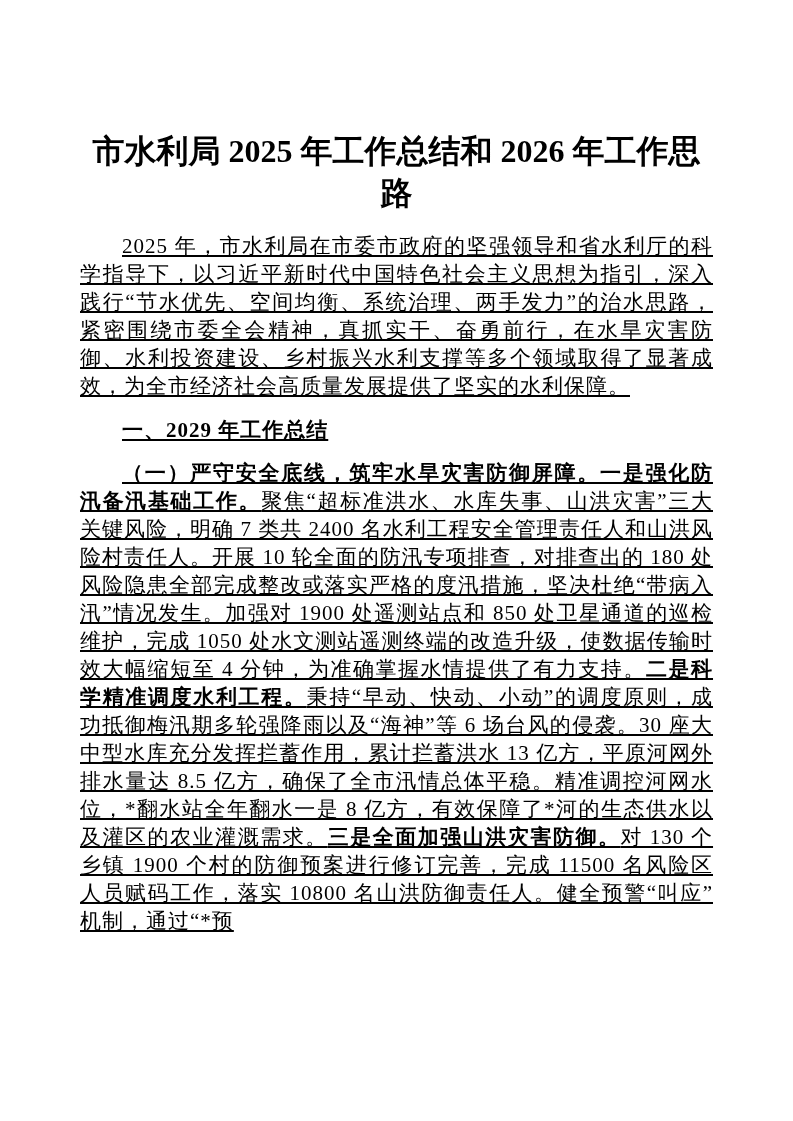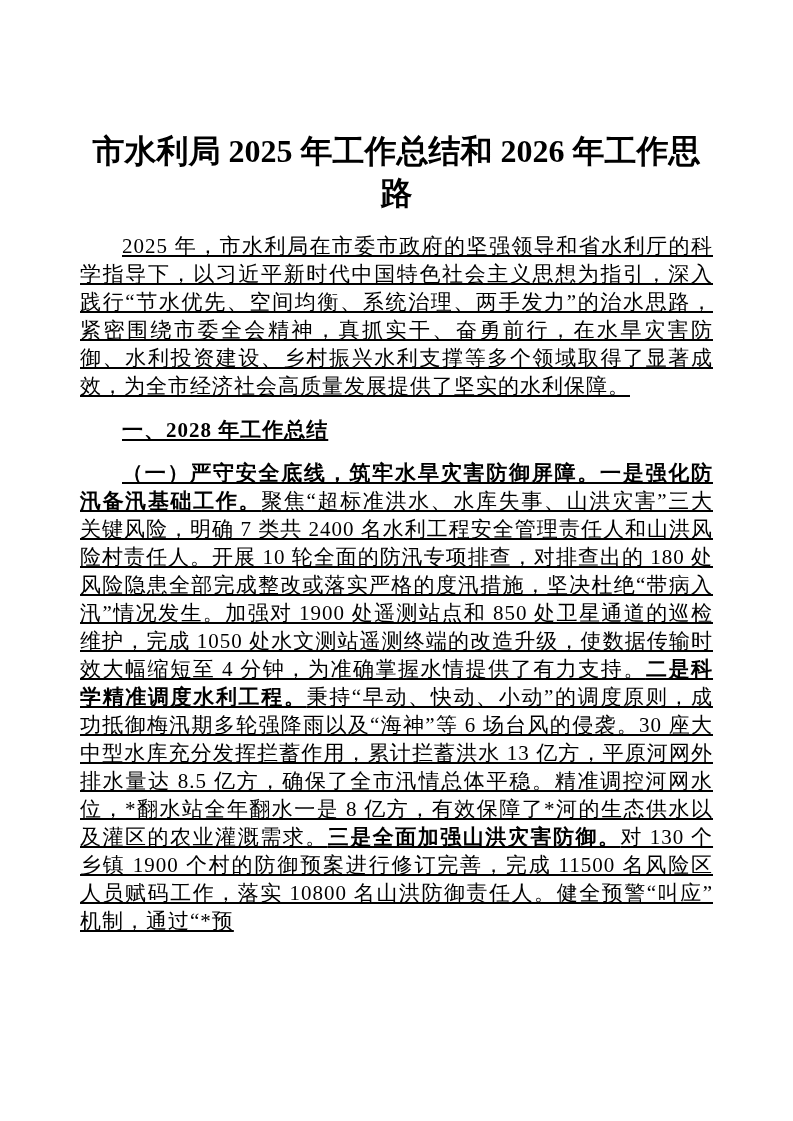--- a/index.html
+++ b/index.html
@@ -57,16 +57,16 @@
 </head>
 <body>
 
 <div class="page">
   <h1 class="doc-title">
     <span class="title-line">市水利局 2025 年工作总结和 2026 年工作思</span>
     <span class="title-line">路</span>
   </h1>
   <div class="doc-body" id="doc-body">
       <p class="para body"><span class="seg-regular">2025 年，市水利局在市委市政府的坚强领导和省水利厅的科学指导下，以习近平新时代中国特色社会主义思想为指引，深入践行“节水优先、空间均衡、系统治理、两手发力”的治水思路，紧密围绕市委全会精神，真抓实干、奋勇前行，在水旱灾害防御、水利投资建设、乡村振兴水利支撑等多个领域取得了显著成效，为全市经济社会高质量发展提供了坚实的水利保障。</span></p>
-      <p class="para heading"><span class="seg-bold">一、2028 年工作总结</span></p>
+      <p class="para heading"><span class="seg-bold">一、2029 年工作总结</span></p>
       <p class="para body"><span class="seg-bold">（一）严守安全底线，筑牢水旱灾害防御屏障。一是强化防汛备汛基础工作。</span><span class="seg-regular">聚焦“超标准洪水、水库失事、山洪灾害”三大关键风险，明确 7 类共 2400 名水利工程安全管理责任人和山洪风险村责任人。开展 10 轮全面的防汛专项排查，对排查出的 180 处风险隐患全部完成整改或落实严格的度汛措施，坚决杜绝“带病入汛”情况发生。加强对 1900 处遥测站点和 850 处卫星通道的巡检维护，完成 1050 处水文测站遥测终端的改造升级，使数据传输时效大幅缩短至 4 分钟，为准确掌握水情提供了有力支持。</span><span class="seg-bold">二是科学精准调度水利工程。</span><span class="seg-regular">秉持“早动、快动、小动”的调度原则，成功抵御梅汛期多轮强降雨以及“海神”等 6 场台风的侵袭。30 座大中型水库充分发挥拦蓄作用，累计拦蓄洪水 13 亿方，平原河网外排水量达 8.5 亿方，确保了全市汛情总体平稳。精准调控河网水位，*翻水站全年翻水一是 8 亿方，有效保障了*河的生态供水以及灌区的农业灌溉需求。</span><span class="seg-bold">三是全面加强山洪灾害防御。</span><span class="seg-regular">对 130 个乡镇 1900 个村的防御预案进行修订完善，完成 11500 名风险区人员赋码工作，落实 10800 名山洪防御责任人。健全预警“叫应”机制，通过“*预</span></p>
     </div>
 </div>
 
 </body></html>

